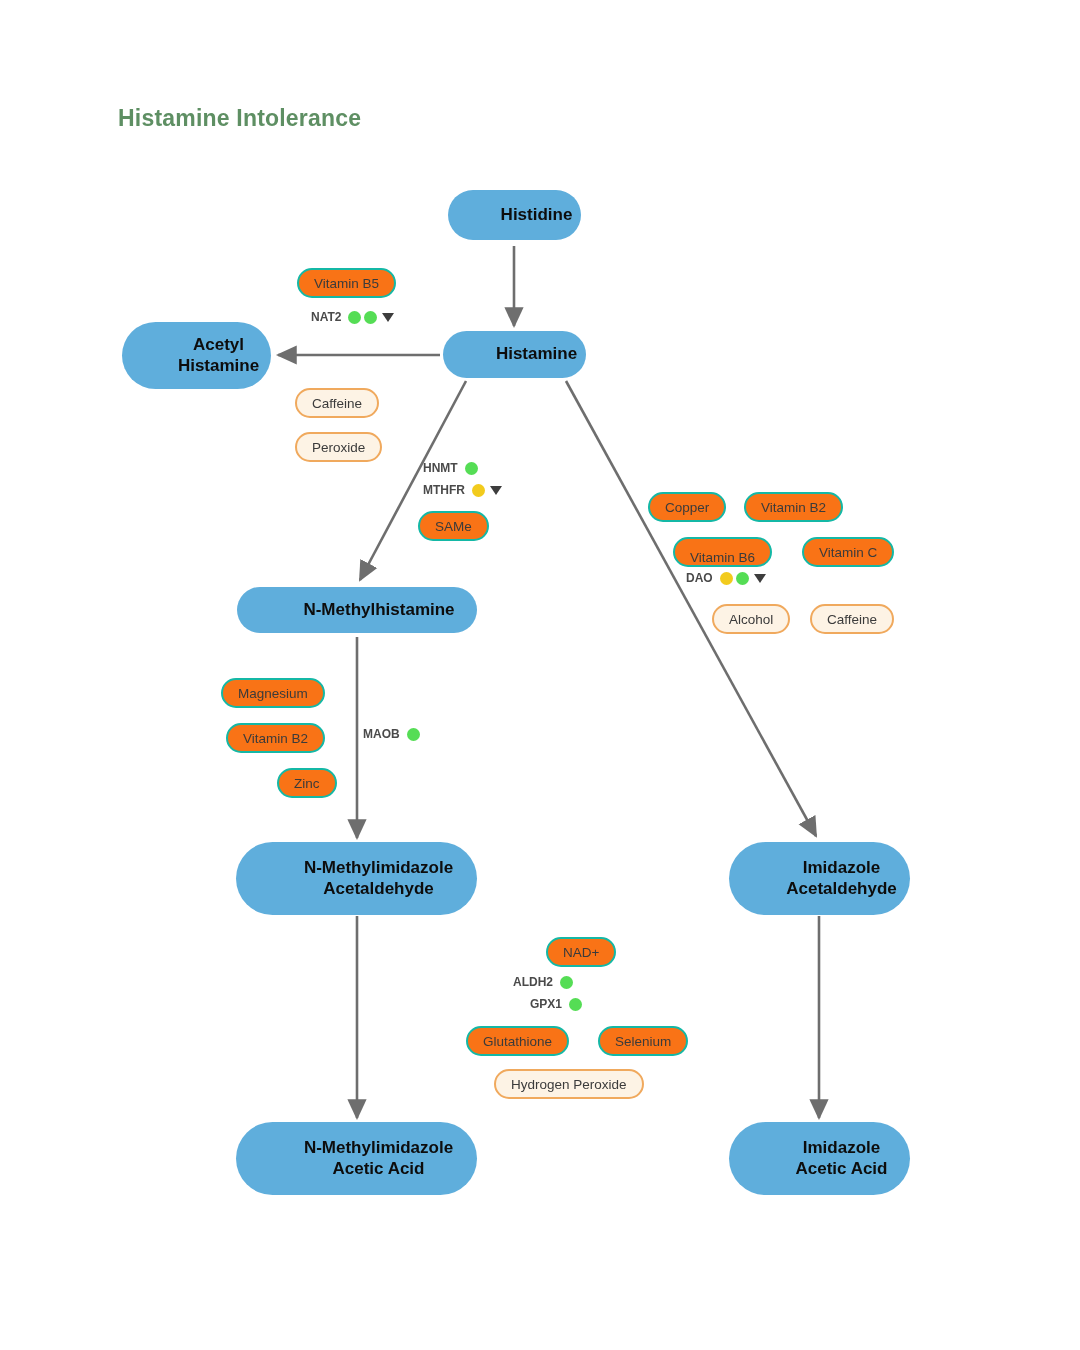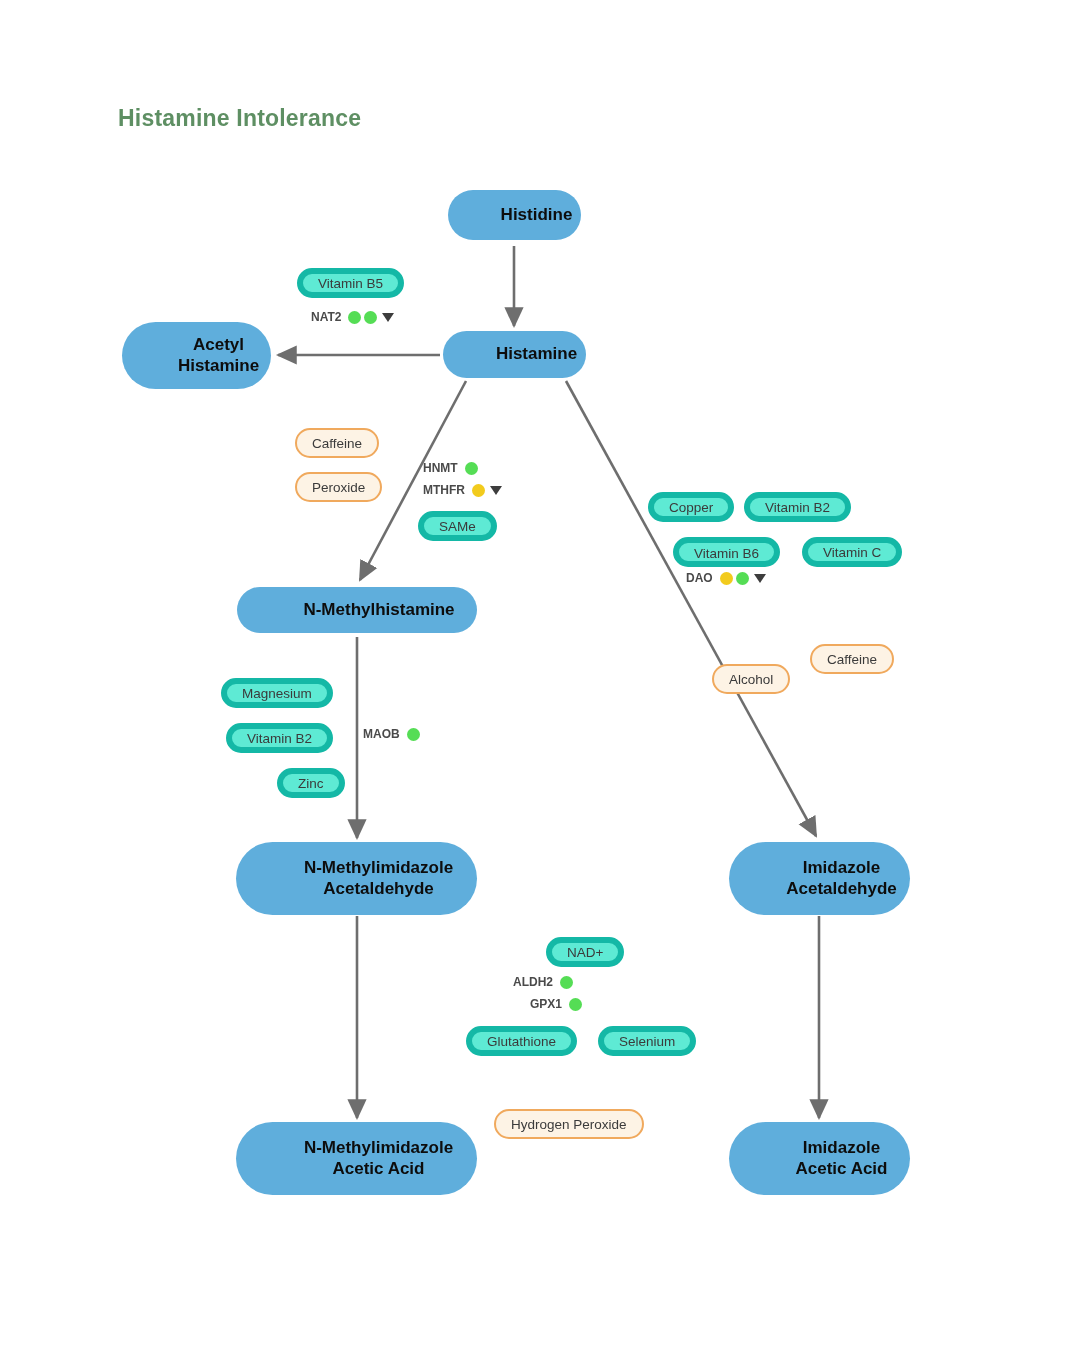--- a/index.html
+++ b/index.html
@@ -60,27 +60,26 @@
     font-size: 13.5px;
     color: #3b3b3b;
     display: flex;
     align-items: center;
     justify-content: center;
     height: 30px;
     padding: 0 15px;
     white-space: nowrap;
   }
   .pill.nutrient {
-    background: #5eead4;
-    border: 6px solid #14b8a6;
+    background: #f97316;
+    border: 2px solid #14b8a6;
   }
   .pill.inhibitor {
     background: #FDF3E5;
     border: 2px solid #F0A95D;
-    margin-top: 40px;
   }
   
   .enzyme {
     position: absolute;
     display: flex;
     align-items: center;
     font-size: 12px;
     font-weight: bold;
     color: #4a4a4a;
     white-space: nowrap;
@@ -215,21 +214,21 @@
     <span>Vitamin C</span>
   </div>
 
   <div class="enzyme" style="left:686px; top:571px;">
     <span class="ename">DAO</span>
     <span class="dot yellow"></span>
     <span class="dot green"></span>
     <span class="tri"></span>
   </div>
 
-  <div class="pill inhibitor" style="left:712px; top:624px;">
+  <div class="pill inhibitor" style="left:712px; top:604px;">
     <span>Alcohol</span>
   </div>
 
   <div class="pill inhibitor" style="left:810px; top:604px;">
     <span>Caffeine</span>
   </div>
 
   <div class="pill nutrient" style="left:221px; top:678px;">
     <span>Magnesium</span>
   </div>

